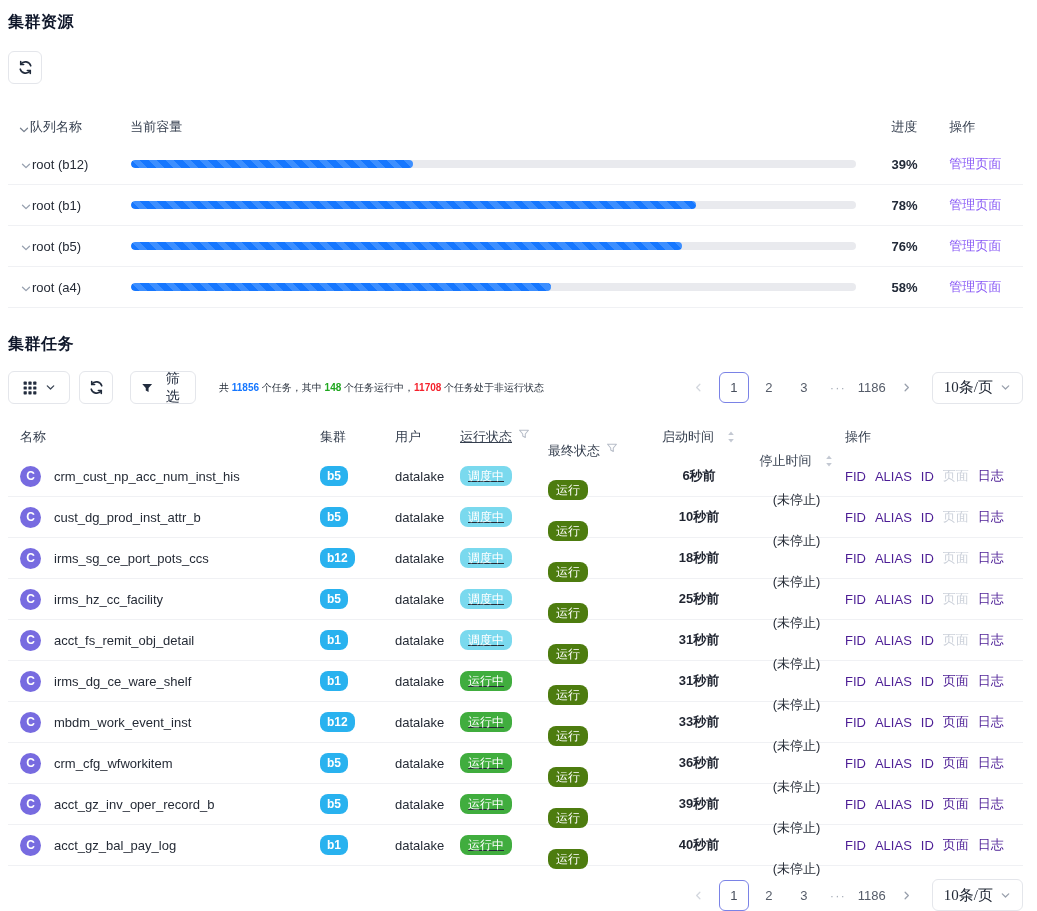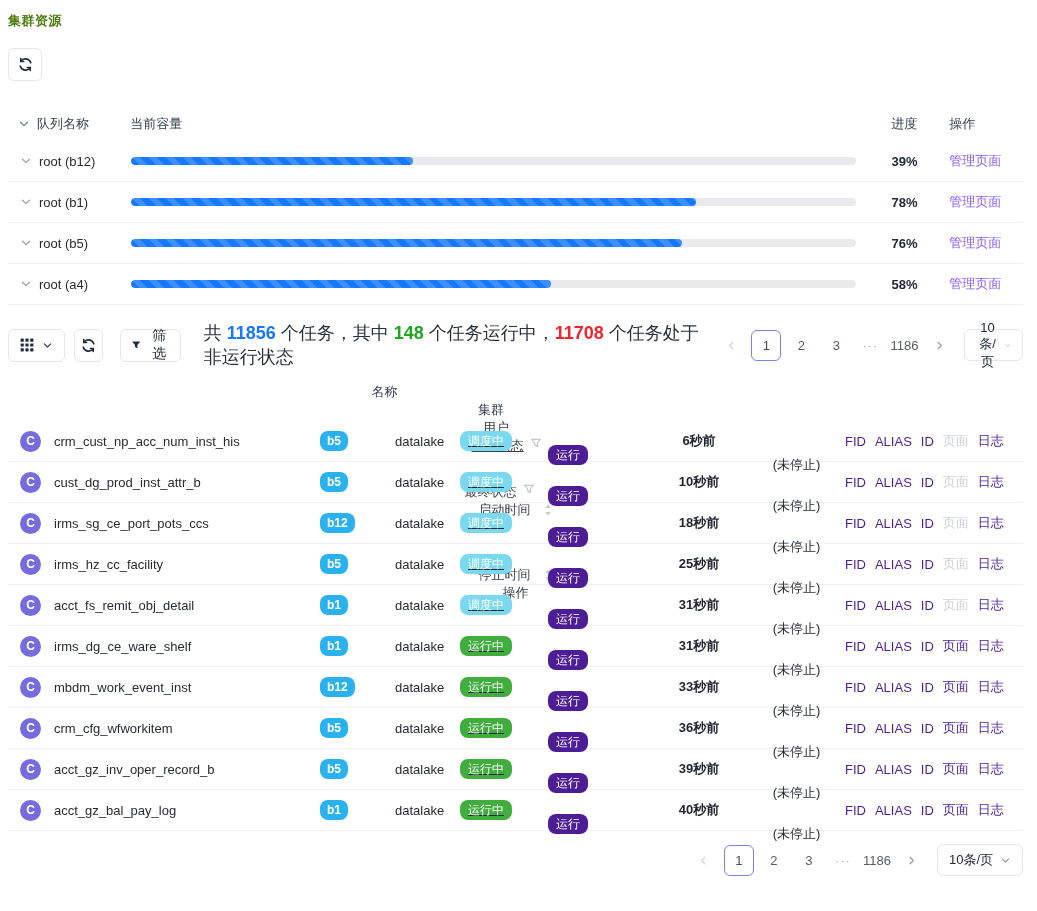--- a/index.html
+++ b/index.html
@@ -4,78 +4,78 @@
 <style>
   * { box-sizing: border-box; margin: 0; padding: 0; }
   html,body { background:#fff; }
   body {
     width:1037px; min-height:911px;
     font-family:"Liberation Sans","DejaVu Sans",sans-serif;
     font-size:13px; color:#252b36;
   }
   .container { padding:12px 14px 8px 8px; }
 
-  .section-title { font-size:13px; font-weight:700; color:#4d7c0f; letter-spacing:.5px; }
+  .section-title { font-size:16px; font-weight:700; color:#0f172a; letter-spacing:.5px; }
 
   
   .btn {
     display:inline-flex; align-items:center; justify-content:center;
     height:33px; background:#fff; border:1px solid #e4e6eb; border-radius:6px;
     cursor:pointer; font-size:14px; color:#222c3e; padding:0 10px;
   }
   .icon-btn { width:34px; padding:0; }
 
   
   .qtable { margin-top:26px; }
   .qrow { display:flex; align-items:center; height:41px; border-bottom:1px solid #f0f1f4; }
   .qrow.qhead { height:34px; border-bottom:none; color:#343e4e; font-weight:500; }
-  .qcell-name { width:138px; display:flex; align-items:center; padding-left:12px; gap:7px; }
+  .qcell-name { width:138px; display:flex; align-items:flex-end; padding-left:12px; }
   .qhead .qcell-name { padding-left:10px; }
   .qcell-bar { flex:0 0 725px; }
   .qcell-cap { flex:0 0 725px; }
   .qcell-pct { width:50px; margin-left:36px; font-weight:700; color:#222a38; }
   .qcell-act { width:84px; margin-left:14px; }
   .track { height:8px; background:#e9eaee; border-radius:4px; overflow:hidden; }
   .fill {
     height:8px; border-radius:4px;
     background:repeating-linear-gradient(45deg,#1677ff 0 6px,#3d8fff 6px 12px);
   }
   .link { color:#8b5cf6; text-decoration:none; cursor:pointer; }
 
   
   .tasks-title { margin-top:26px; }
   .toolbar { display:flex; align-items:center; margin-top:16px; }
   .toolbar .btn { margin-right:9px; }
   .grid-btn { width:62px; gap:8px; }
   .filter-btn { gap:7px; width:66px; margin-left:8px; }
-  .summary { margin-left:14px; font-size:18px; color:#29313d; }
+  .summary { margin-left:14px; font-size:10px; color:#29313d; }
   .num { font-weight:700; }
   .num.blue { color:#1677ff; }
   .num.green { color:#1fa71f; }
   .num.red { color:#f5222d; }
 
   
   .pager { margin-left:auto; display:flex; align-items:center; }
   .pg-btn {
     min-width:30px; height:31px; border:none; background:transparent; cursor:pointer;
     font-size:13px; color:#555c69; display:inline-flex; align-items:center; justify-content:center;
     border-radius:6px; margin-left:5px; font-family:inherit;
   }
   .pg-btn.active { border:1px solid #7a82e6; color:#474e5c; }
   .pg-ellipsis { color:#aab0ba; margin-left:5px; min-width:28px; text-align:center; letter-spacing:1px; }
   .pg-size {
     height:32px; margin-left:10px; border:1px solid #e4e6eb; border-radius:6px; background:#fff;
-    display:inline-flex; align-items:center; gap:7px; padding:0 11px; font-size:13px; color:#232a37;
-    cursor:pointer; font-family:Liberation Sans, sans-serif;
+    display:inline-flex; align-items:center; gap:7px; padding:0 11px; font-size:15px; color:#232a37;
+    cursor:pointer; font-family:Liberation Serif, serif;
   }
 
   
   .ttable { margin-top:14px; }
   .trow { display:flex; align-items:center; height:41px; border-bottom:1px solid #f0f1f4; }
-  .trow.thead { height:38px; border-bottom:none; color:#343e4e; font-weight:500;flex-direction:column; }
+  .trow.thead { height:38px; border-bottom:none; color:#343e4e; font-weight:500; }
   .tc-name { width:312px; display:flex; align-items:center; gap:13px; padding-left:12px; }
   .tc-cluster { width:75px; }
   .tc-user { width:65px; }
   .tc-run { width:88px; display:flex; align-items:flex-start;text-decoration:underline; }
   .tc-final { width:102px; display:flex; align-items:flex-start;margin-top:28px; }
   .tc-start { width:98px; text-align:center; }
   .tc-stop { width:97px; text-align:center;margin-top:47px; }
   .tc-ops { flex:1; display:flex; align-items:center; gap:9px; }
   .thead .tc-run, .thead .tc-final { gap:6px; }
   .sorter { margin-left:12px; }
@@ -85,21 +85,21 @@
     display:inline-flex; align-items:center; justify-content:center; font-size:12px; font-weight:700;
     flex:0 0 21px;
   }
   .badge {
     display:inline-block; color:#fff; font-size:12px; line-height:18px;
     padding:1px 8px; border-radius:8px; white-space:nowrap;
   }
   .badge.cluster { background:#29b2ef; font-weight:700; padding:1px 7px; }
   .badge.scheduling { background:#7ad9ee; }
   .badge.running { background:#40ad3e; }
-  .badge.final { background:#4c1d95; }
+  .badge.final { background:#4d7c0f; }
   .time-start { font-weight:700; color:#1f2430; }
   .op-link { color:#4c1d95; text-decoration:none; cursor:pointer; }
   .op-link.disabled { color:#ccd1da; cursor:default; }
 
   .footer { display:flex; justify-content:flex-end; padding:13px 0 10px; }
   .mt18 { margin-top:18px; }
 </style>
 </head>
 <body>
 
@@ -195,20 +195,21 @@
     </div>
     <div class="qcell-pct">58%</div>
     <div class="qcell-act">
       <a class="link">管理页面</a>
     </div>
   </div>
       </div>
   </div>
 
   
+  <div class="section-title tasks-title">集群任务</div>
 
   <div class="toolbar">
     <button class="btn grid-btn">
       <svg width="14" height="14" viewBox="0 0 14 14">
         <g fill="#222c3e">
           <rect x="0.6" y="0.6" width="3.2" height="3.2" rx="0.6"></rect>
             <rect x="5.4" y="0.6" width="3.2" height="3.2" rx="0.6"></rect>
             <rect x="10.2" y="0.6" width="3.2" height="3.2" rx="0.6"></rect>
           <rect x="0.6" y="5.4" width="3.2" height="3.2" rx="0.6"></rect>
             <rect x="5.4" y="5.4" width="3.2" height="3.2" rx="0.6"></rect>

